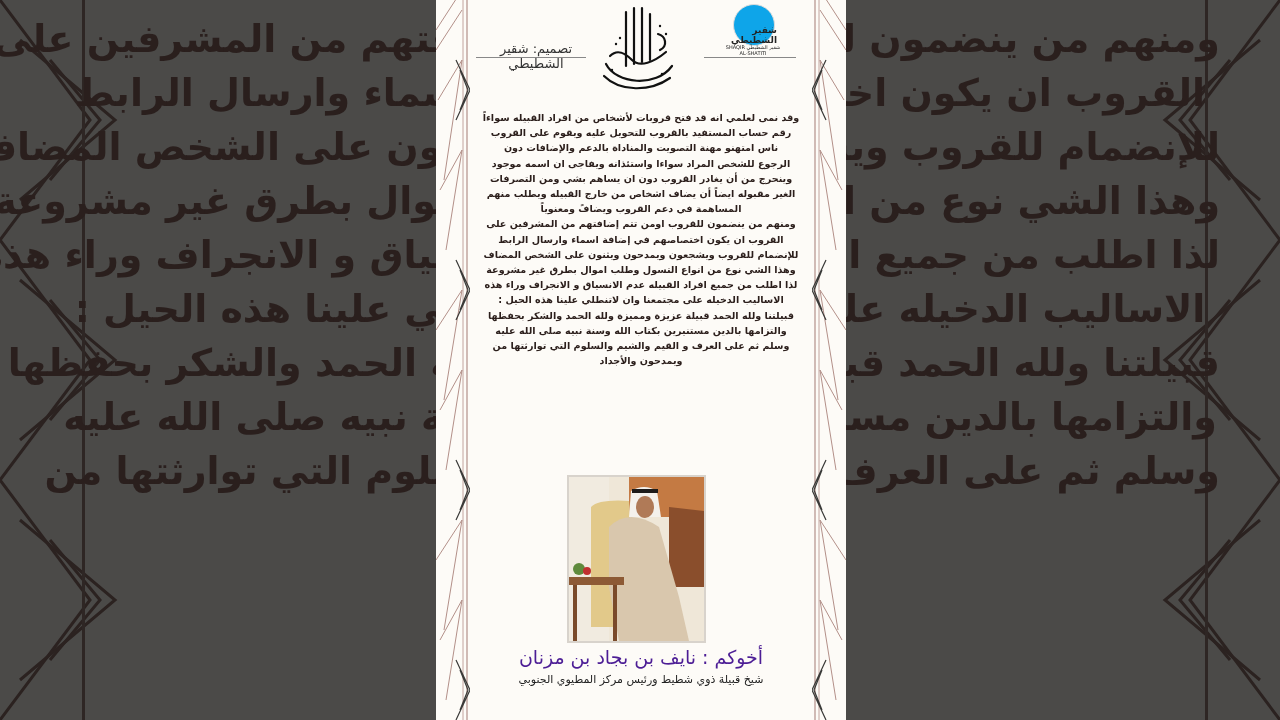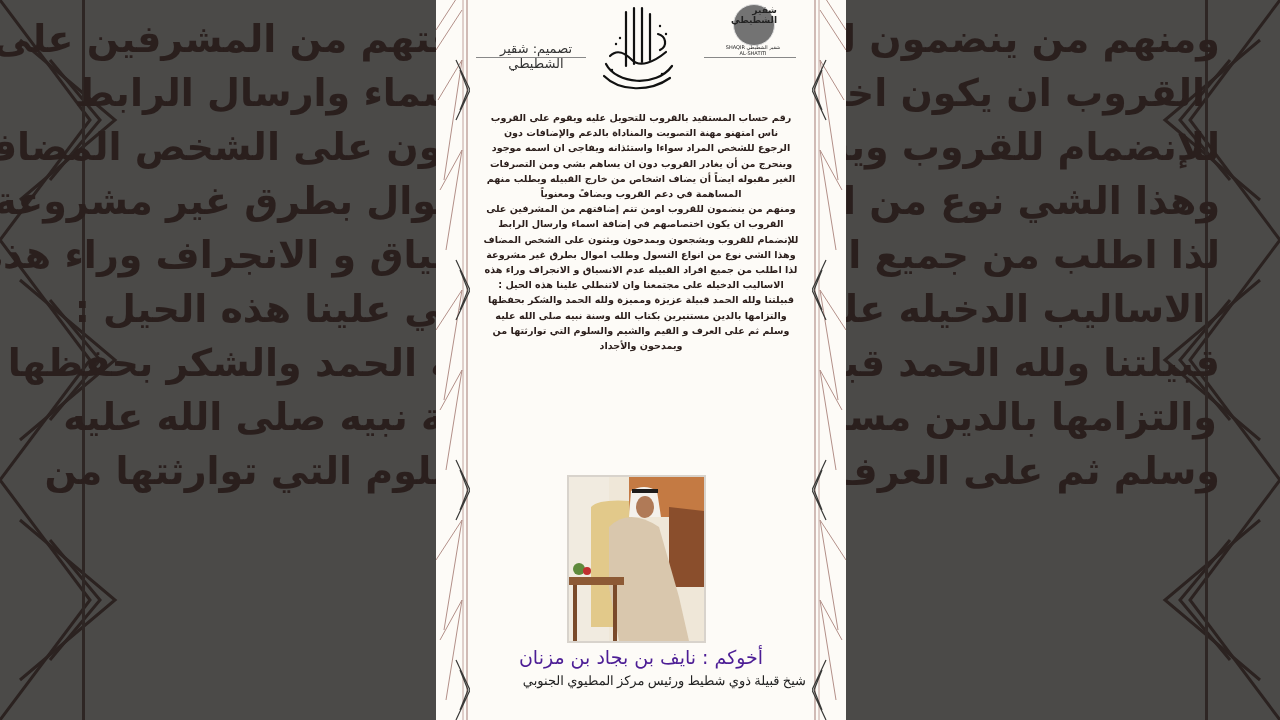--- a/index.html
+++ b/index.html
@@ -31,22 +31,22 @@
   .poster {
     position:absolute; left:436px; top:0; width:410px; height:720px;
     background:#fdfbf7; overflow:hidden;
   }
   .border-col { position:absolute; top:0; width:34px; height:720px; }
   .border-col.left { left:0; }
   .border-col.right { right:0; }
 
   .logo-right {
     position:absolute; left:297px; top:4px; width:40px; height:40px;
-    border-radius:50%; background:#737373; border:1px solid #ddd;
-    display:flex; align-items:flex-start; justify-content:center;
+    border-radius:50%; background:#0ea5e9; border:1px solid #ddd;
+    display:flex; align-items:flex-end; justify-content:center;
     font-size:9px; color:#222; font-weight:bold; direction:rtl;
   }
   .logo-right-caption {
     position:absolute; left:287px; top:44px; width:60px; text-align:center;
     font-size:5px; color:#222; direction:rtl;
   }
   .logo-rule { position:absolute; height:1px; background:#888; top:57px; }
   .designer {
     position:absolute; left:50px; top:41px; width:100px; text-align:center;
     direction:rtl; font-size:13px; color:#333;
@@ -67,22 +67,22 @@
     position:absolute; left:131px; top:475px; width:139px; height:168px;
     border:2px solid #d8d3cc; box-sizing:border-box;
     background:linear-gradient(180deg,#c9793e 0%,#b8673a 30%,#e7dcc8 30%,#efe6d6 60%,#d9c4a3 100%);
     overflow:hidden;
   }
   .name {
     position:absolute; left:40px; top:646px; width:330px; text-align:center;
     direction:rtl; font-size:19px; color:#4c1d95;
   }
   .subtitle {
-    position:absolute; left:40px; top:673px; width:330px; text-align:right;
-    direction:rtl; font-size:13px; color:#222;font-family:Liberation Serif, serif;
+    position:absolute; left:40px; top:673px; width:330px; text-align:center;
+    direction:rtl; font-size:11px; color:#222;
   }
 </style>
 </head>
 <body>
 
 <div class="bg">
   <svg class="bg-pattern left" viewBox="0 0 120 720">
     <g fill="none" stroke="#2b2220" stroke-width="3">
       <path d="M0 0 L90 120 L0 240 L90 360 L0 480 L90 600 L0 720"></path>
       <path d="M20 40 L115 120 L20 200"></path>
@@ -177,20 +177,21 @@
     </g>
   </svg>
 
   <div class="logo-right">
       <span>شقير الشطيطي</span>
     </div>
   <div class="logo-right-caption">شقير الشطيطي SHAQIR AL-SHATITI</div>
   <div class="logo-rule" style="left:268px; width:92px;"></div>
 
   <div class="body-text">
+    <div>وقد نمى لعلمي انه قد فتح قروبات لأشخاص من افراد القبيله سواءاً</div>
     <div>رقم حساب المستفيد بالقروب للتحويل عليه ويقوم على القروب</div>
     <div>ناس امتهنو مهنة التصويت والمناداة بالدعم والإضافات دون</div>
     <div>الرجوع للشخص المراد سواءا واستئذانه ويفاجى ان اسمه موجود</div>
     <div>وينحرج من أن يغادر القروب دون ان يساهم بشي ومن التصرفات</div>
     <div>الغير مقبوله ايضاً أن يضاف اشخاص من خارج القبيله ويطلب منهم</div>
     <div>المساهمة في دعم القروب ويضافً ومعنوياً</div>
     <div>ومنهم من ينضمون للقروب اومن تتم إضافتهم من المشرفين على</div>
     <div>القروب ان يكون اختصاصهم في إضافة اسماء وارسال الرابط</div>
     <div>للإنضمام للقروب ويشجعون ويمدحون ويثنون على الشخص المضاف</div>
     <div>وهذا الشي نوع من انواع التسول وطلب اموال بطرق غير مشروعة</div>

